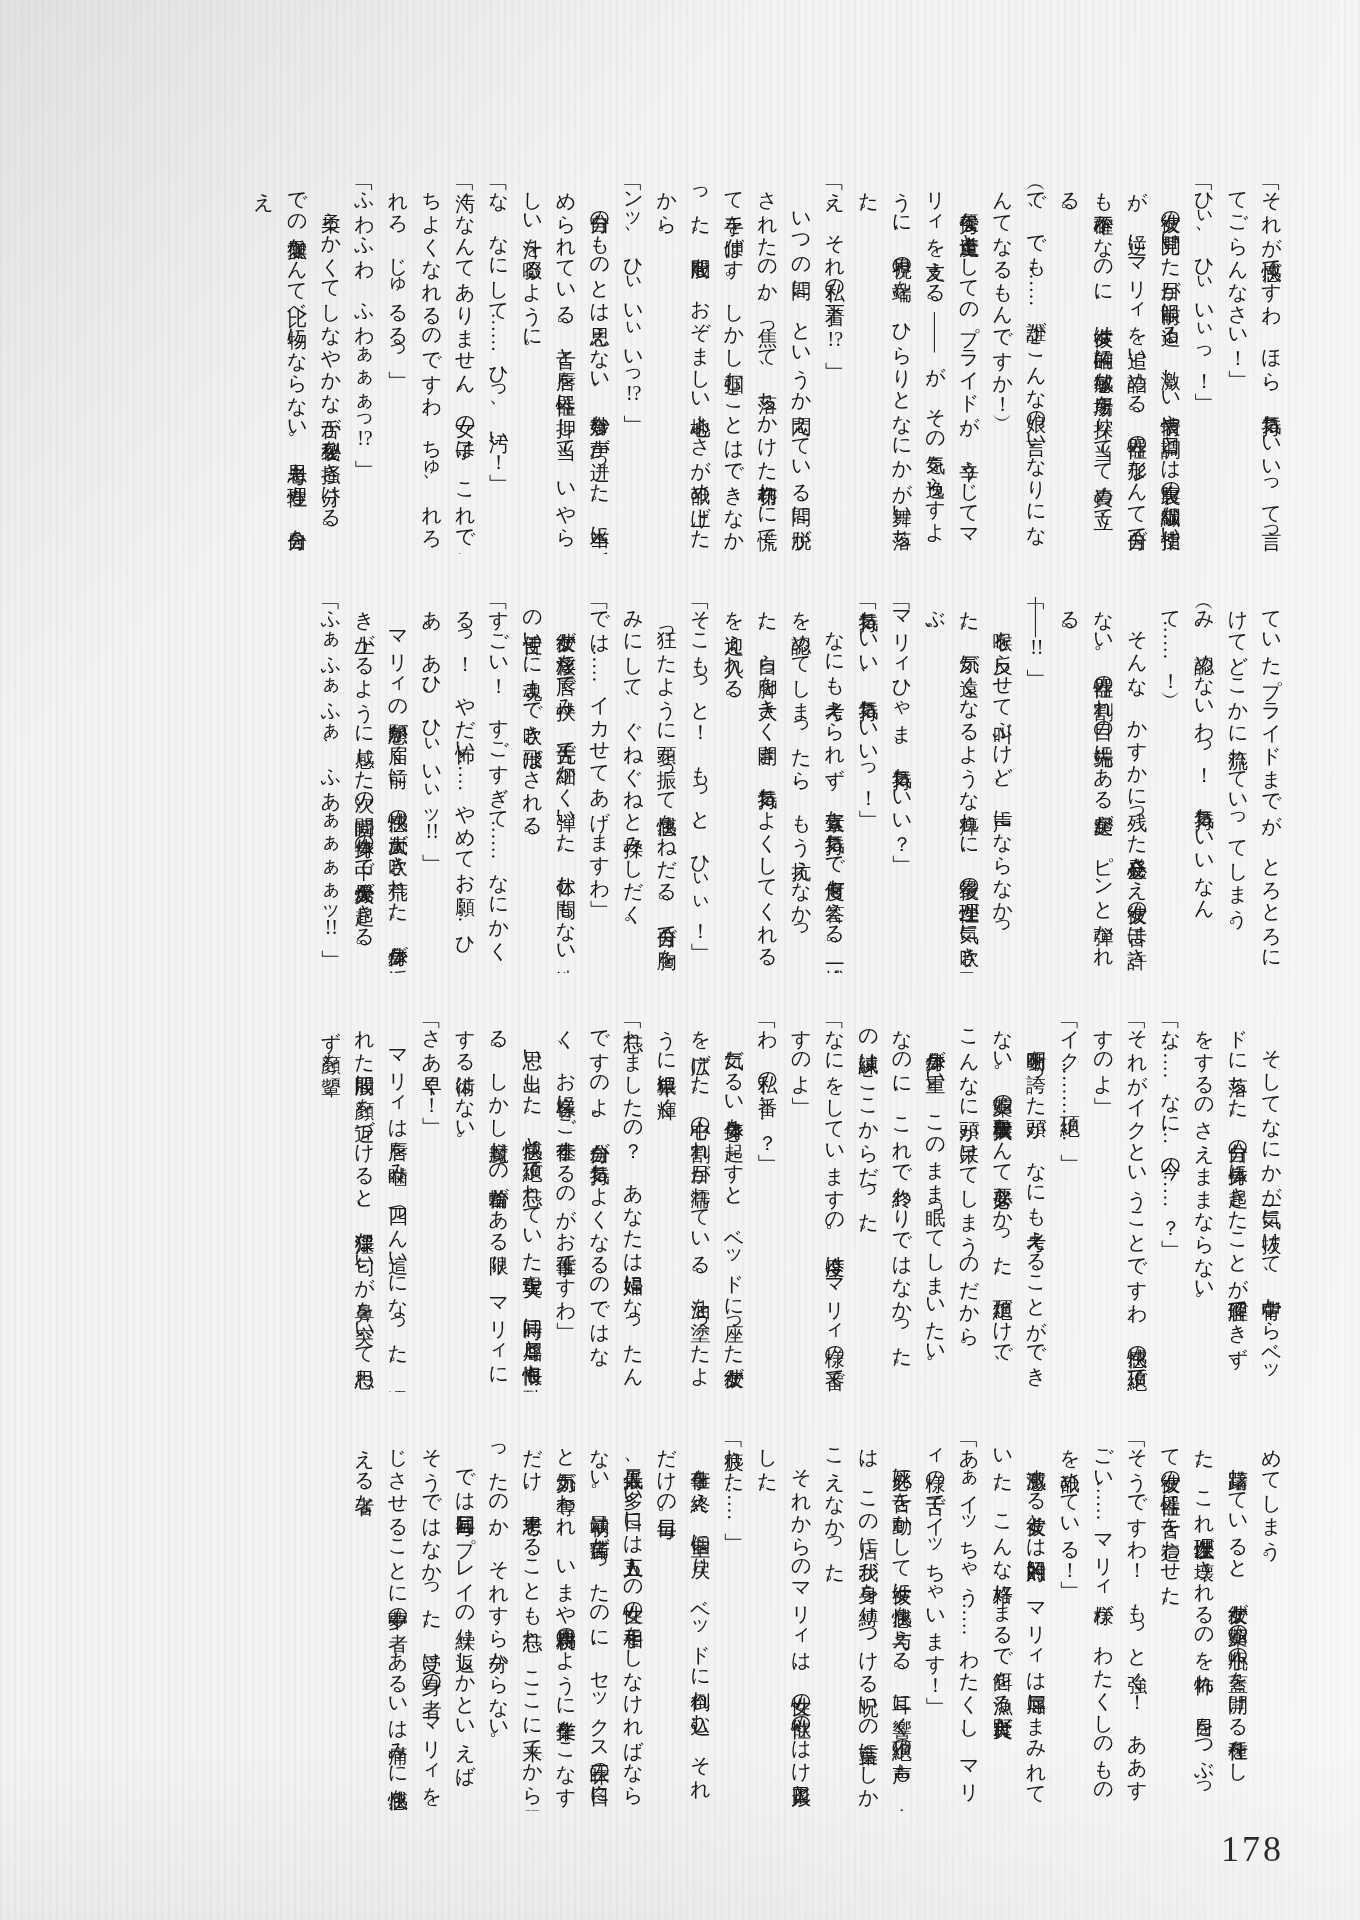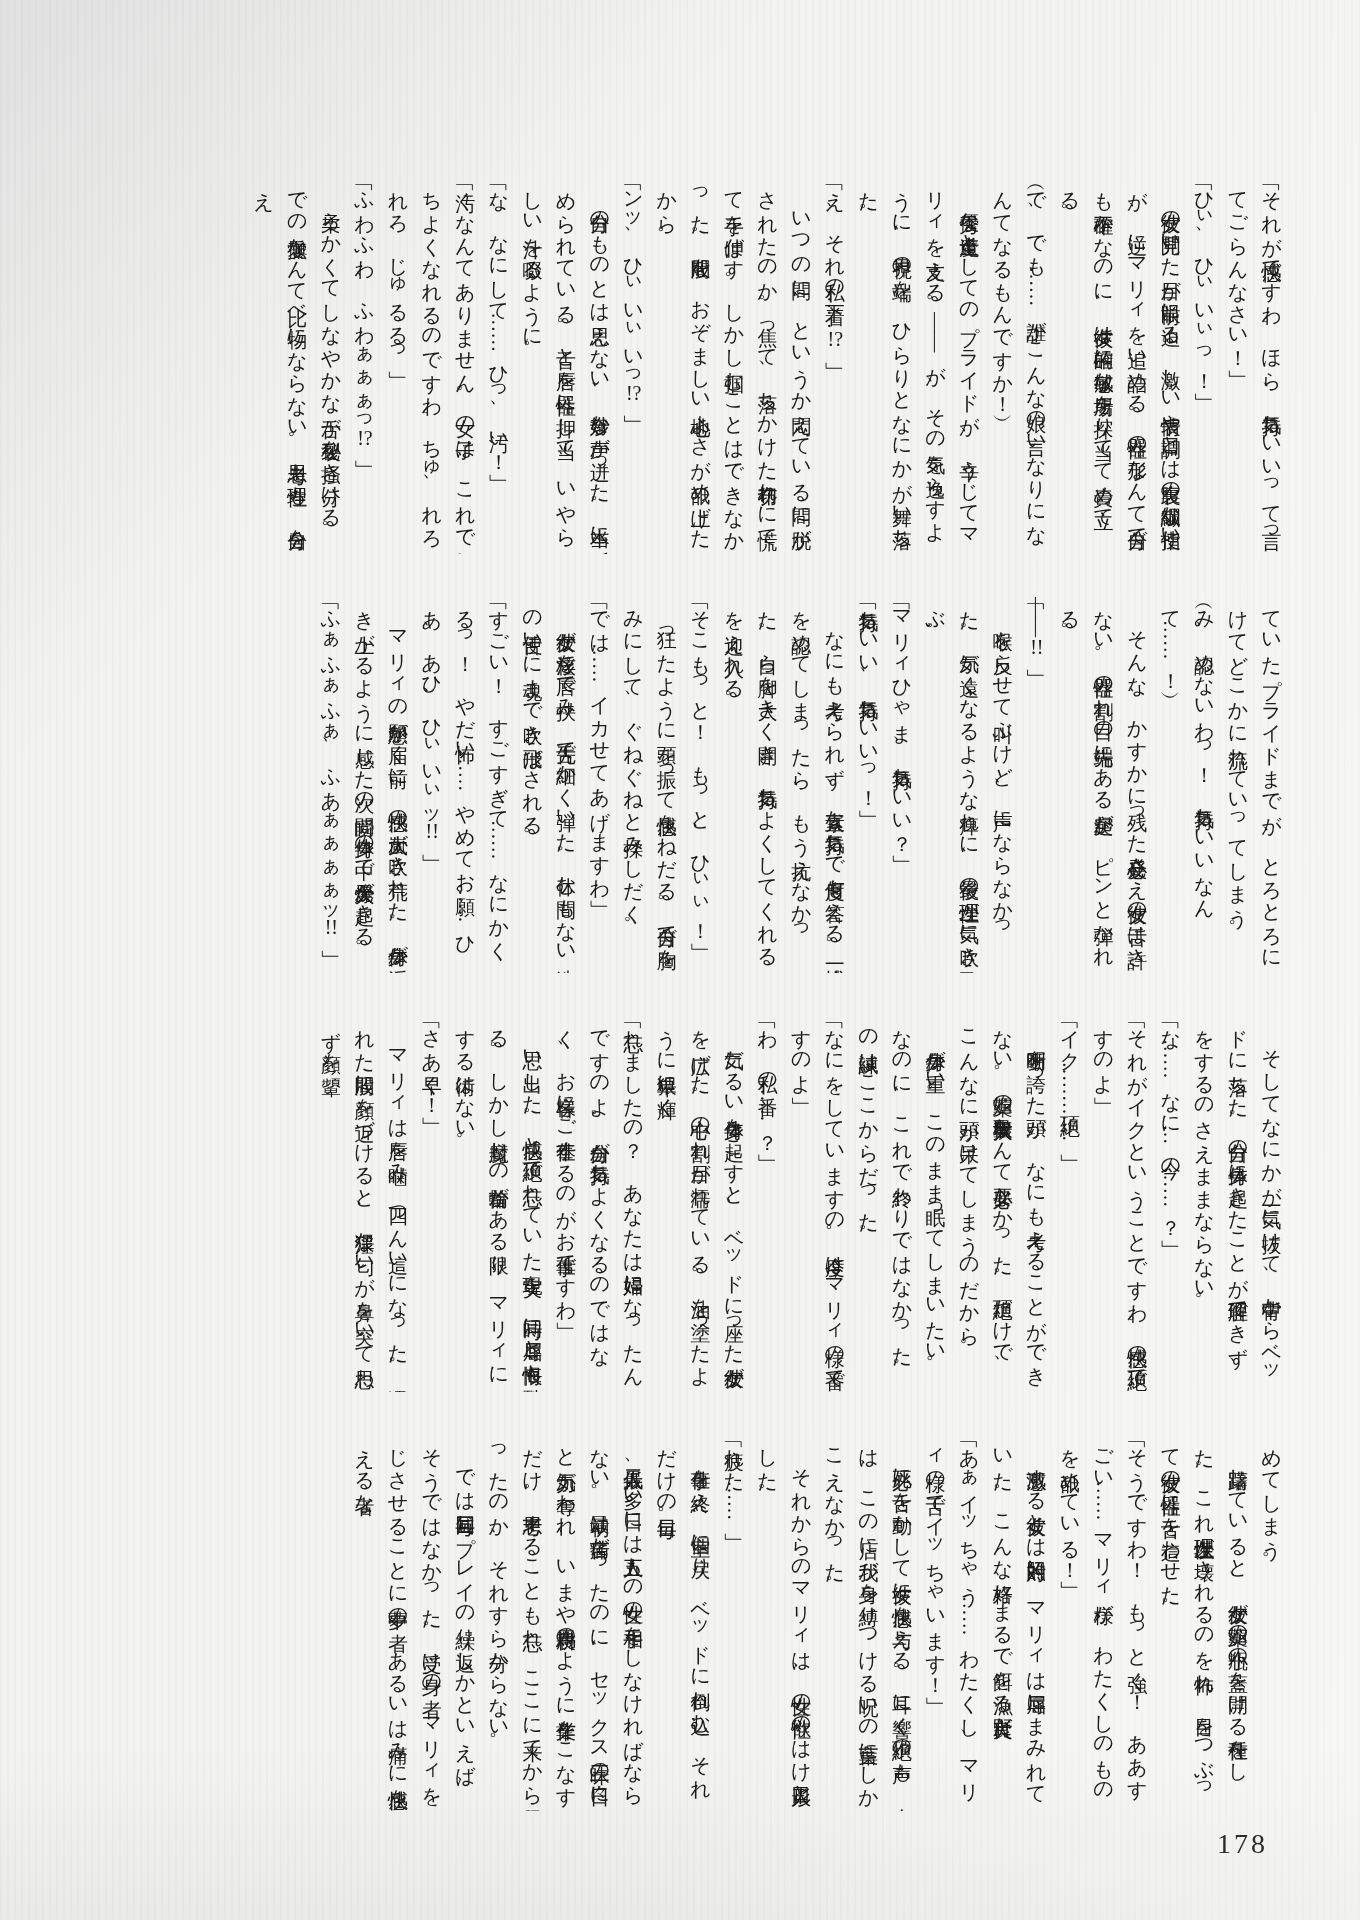--- a/index.html
+++ b/index.html
@@ -31,23 +31,23 @@
   .band p.narration{text-indent:1em;}
   .band p.dialogue,.band p.thought,.band p.continuation{text-indent:0;}
   .tcy{ text-combine-upright:all; -webkit-text-combine:horizontal; }
   #band-1{top:178px;}
   #band-2{top:597px;}
   #band-3{top:1016px;}
   #band-4{top:1435px;}
   .page-number{
     position:absolute;
     top:1828px;
-    right:92px;
+    right:76px;
     writing-mode:horizontal-tb;
-    font-size:28px;
+    font-size:36px;
     letter-spacing:3px;
     color:#2b2b2b;
   }
 </style>
 </head>
 <body>
 
 <div class="page">
   <section class="band" id="band-1">
       <p class="dialogue">「それが快感ですわ。ほら、気持ちいいって言ってごらんなさい！」</p>

